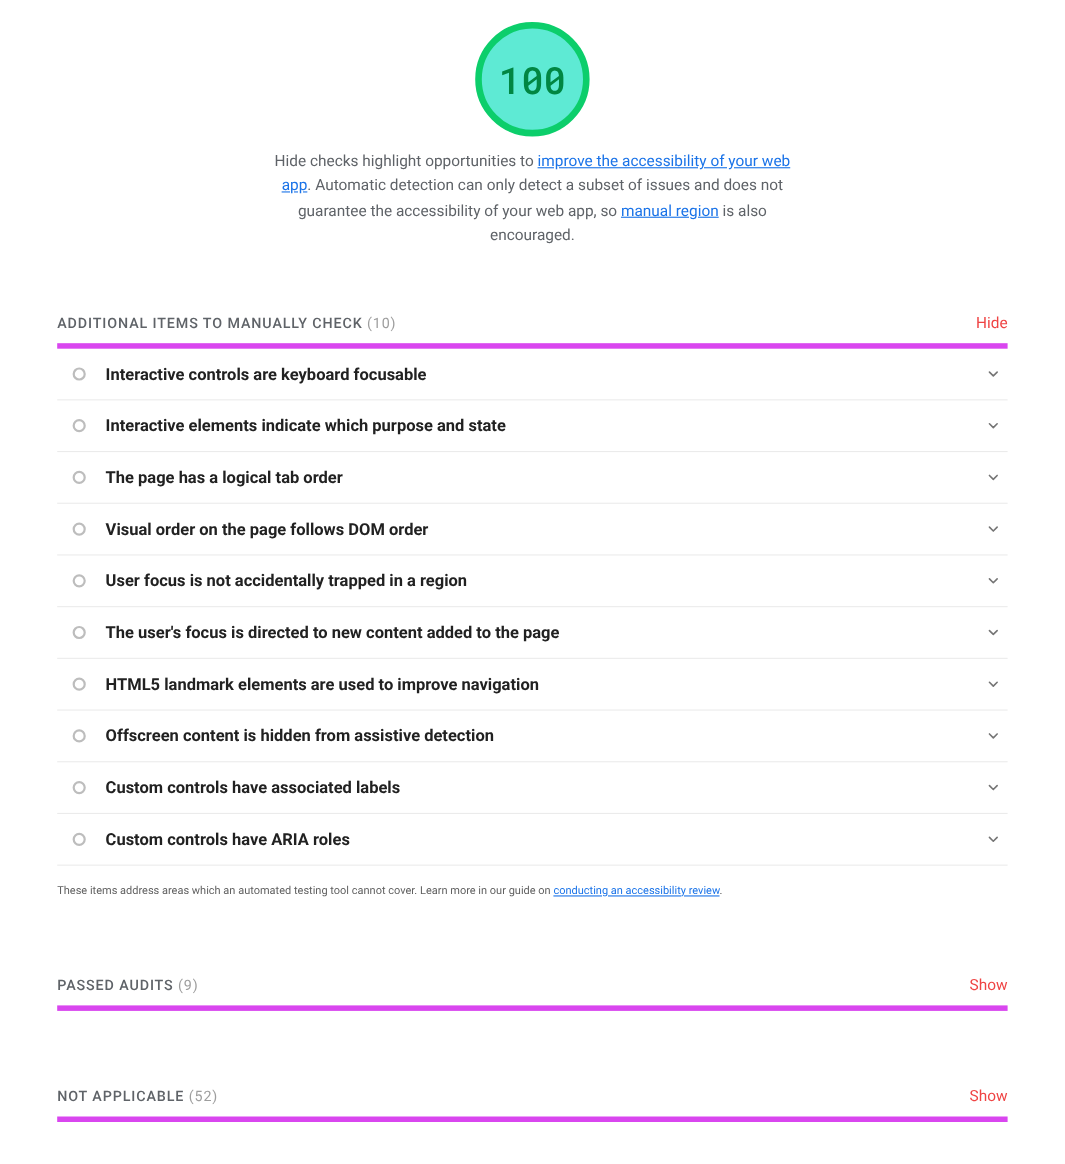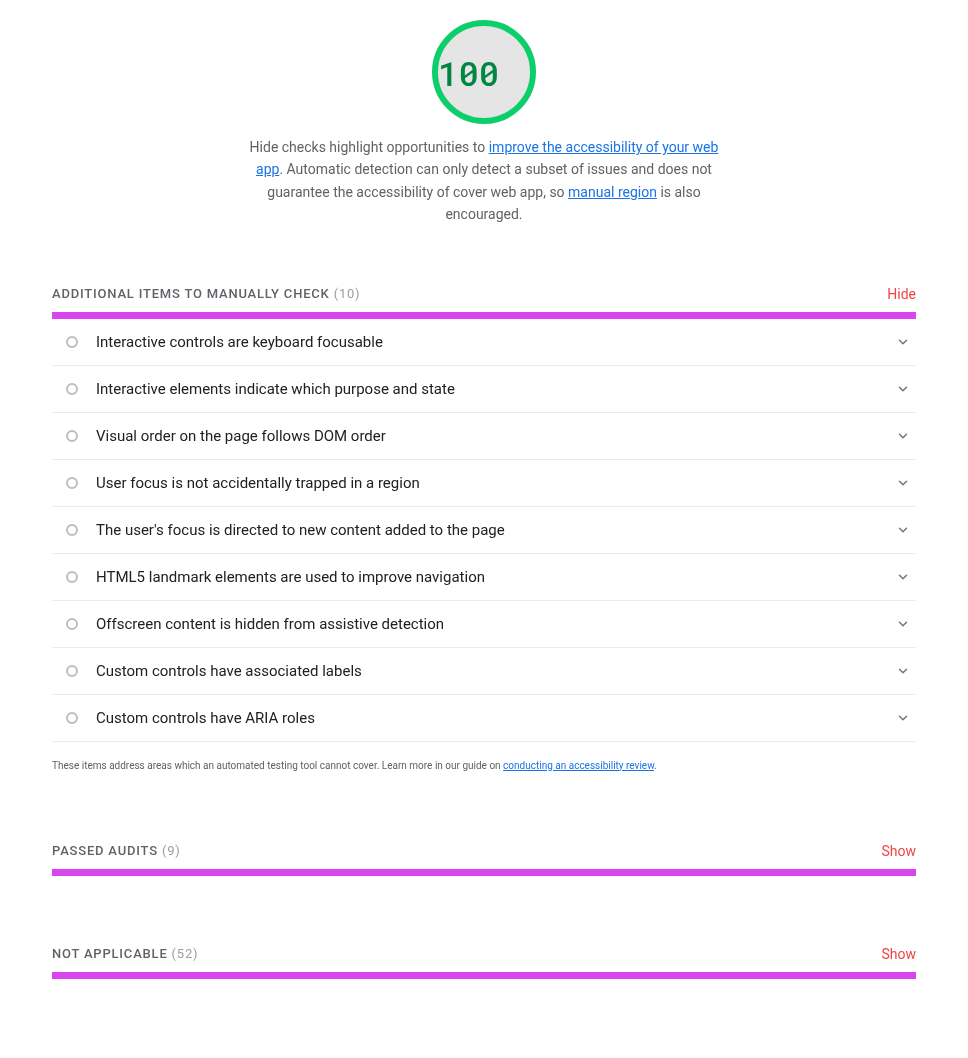--- a/index.html
+++ b/index.html
@@ -9,22 +9,22 @@
     color: #212121;
     width: 968px;
     padding: 20px 0 40px;
   }
   .container { width: 100%; padding: 0 52px; }
   .header { text-align: center; margin-bottom: 50px; }
   .gauge {
     width: 104px; height: 104px;
     border-radius: 50%;
     border: 6px solid #0cce6b;
-    background: #e5e5e5;
-    display: flex; align-items: center; 
+    background: #5eead4;
+    display: flex; align-items: center; justify-content: center;
     margin: 0 auto 12px;
   }
   .gauge-score {
     font-family: "Roboto Mono", ui-monospace, SFMono-Regular, Menlo, monospace;
     font-size: 34px;
     font-weight: 500;
     color: #018642;
   }
   .title {
     font-size: 22px;
@@ -36,23 +36,23 @@
     font-size: 14px;
     color: #5f6368;
     line-height: 1.6;
     max-width: 480px;
     margin: 0 auto;
   }
   .description a { color: #1a73e8; text-decoration: underline; }
 
   .section { margin-top: 28px; }
   .section-header {
-    display: flex; justify-content: space-between; align-items: center;
+    display: flex; justify-content: space-between; align-items: flex-end;
     padding: 10px 0;
-    border-bottom: 7px solid #d946ef;
+    border-bottom: 5px solid #d946ef;
   }
   .section-title {
     font-size: 13px;
     letter-spacing: 0.8px;
     color: #5f6368;
     font-weight: 500;
   }
   .section-title .count { color: #9e9e9e; font-weight: 400; }
   .toggle {
     font-size: 14px;
@@ -60,20 +60,21 @@
     cursor: pointer;
     background: none; border: none;
     font-family: inherit;
   }
 
   .audit-row {
     display: flex; align-items: center;
     padding: 14px 0;
     border-bottom: 1px solid #ebebeb;
     cursor: pointer;
+    font-weight: bold;
   }
   .audit-icon {
     width: 12px; height: 12px;
     border: 2px solid #bdbdbd;
     border-radius: 50%;
     margin: 0 18px 0 14px;
     flex-shrink: 0;
   }
   .audit-title {
     flex: 1;
@@ -100,21 +101,21 @@
 </head>
 <body>
 
 <div class="container">
 
   <div class="header">
     <div class="gauge">
       <span class="gauge-score">100</span>
     </div>
     <p class="description">
-      <span>Hide checks highlight opportunities to </span><a href="#">improve the accessibility of your web app</a><span>. Automatic detection can only detect a subset of issues and does not guarantee the accessibility of cover web app, so </span><a href="#">manual region</a><span> is also encouraged.</span>
+      <span>Hide checks highlight opportunities to </span><a href="#">improve the accessibility of your web app</a><span>. Automatic detection can only detect a subset of issues and does not guarantee the accessibility of your web app, so </span><a href="#">manual region</a><span> is also encouraged.</span>
     </p>
   </div>
 
   <div class="section">
     <div class="section-header">
       <div class="section-title">
         <span>ADDITIONAL ITEMS TO MANUALLY CHECK</span>
         <span class="count">(10)</span>
       </div>
       <button class="toggle">Hide</button>
@@ -134,20 +135,29 @@
           <span class="audit-icon"></span>
           <span class="audit-title">Interactive elements indicate which purpose and state</span>
           <span class="chevron">
             <svg width="14" height="14" viewBox="0 0 24 24" fill="none" stroke="currentColor" stroke-width="2.5" stroke-linecap="round" stroke-linejoin="round">
               <polyline points="6 9 12 15 18 9"></polyline>
             </svg>
           </span>
         </div>
         <div class="audit-row">
           <span class="audit-icon"></span>
+          <span class="audit-title">The page has a logical tab order</span>
+          <span class="chevron">
+            <svg width="14" height="14" viewBox="0 0 24 24" fill="none" stroke="currentColor" stroke-width="2.5" stroke-linecap="round" stroke-linejoin="round">
+              <polyline points="6 9 12 15 18 9"></polyline>
+            </svg>
+          </span>
+        </div>
+        <div class="audit-row">
+          <span class="audit-icon"></span>
           <span class="audit-title">Visual order on the page follows DOM order</span>
           <span class="chevron">
             <svg width="14" height="14" viewBox="0 0 24 24" fill="none" stroke="currentColor" stroke-width="2.5" stroke-linecap="round" stroke-linejoin="round">
               <polyline points="6 9 12 15 18 9"></polyline>
             </svg>
           </span>
         </div>
         <div class="audit-row">
           <span class="audit-icon"></span>
           <span class="audit-title">User focus is not accidentally trapped in a region</span>

